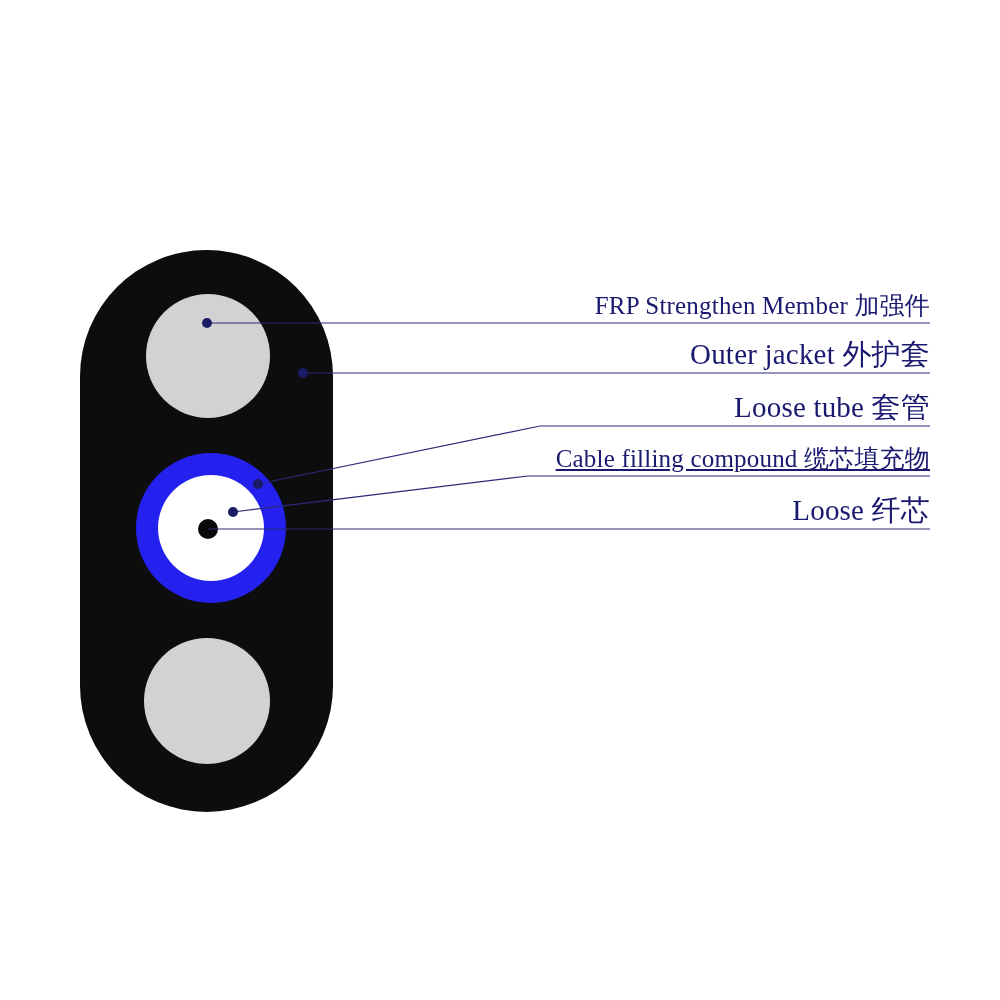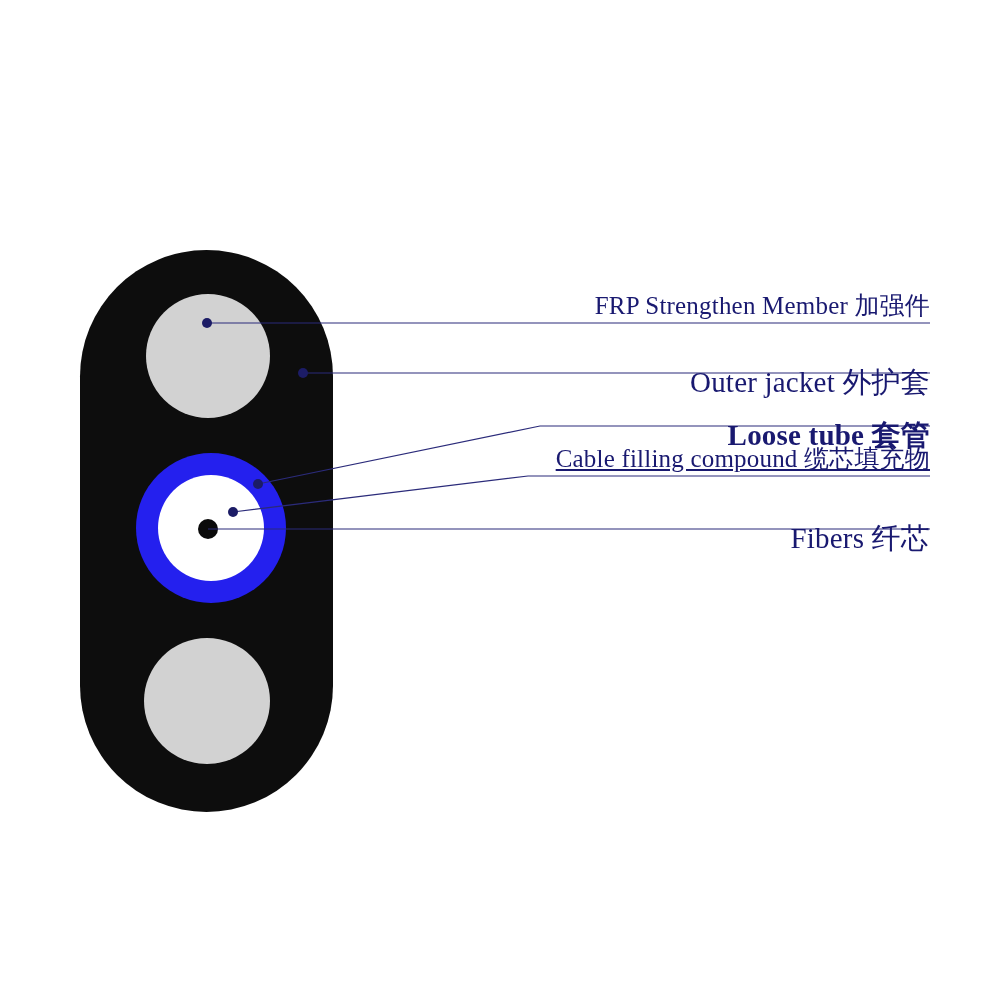--- a/index.html
+++ b/index.html
@@ -23,24 +23,24 @@
   .label {
     position: absolute;
     right: 70px;
     color: #191970;
     white-space: nowrap;
     text-align: center;
     line-height: 1.15;
     letter-spacing: 0.2px;
   }
   .label-sm { font-size: 25px; }
-  .label-lg { font-size: 29px; margin-top: 28px; }
+  .label-lg { font-size: 29px; }
   .lbl-frp    { top: 292px; }
   .lbl-outer  { top: 338px; }
-  .lbl-loose  { top: 391px; font-weight: bold; }
+  .lbl-loose  { top: 391px; }
   .lbl-fill   { top: 445px; text-decoration: underline; }
   .lbl-fibers { top: 494px; }
 </style>
 </head>
 <body>
 
 <div class="canvas">
 
   <svg class="diagram" width="1000" height="1000" viewBox="0 0 1000 1000">
 
@@ -70,15 +70,15 @@
   </svg>
 
   <div class="label label-sm lbl-frp">FRP Strengthen Member 加强件</div>
 
   <div class="label label-lg lbl-outer">Outer jacket 外护套</div>
 
   <div class="label label-lg lbl-loose">Loose tube 套管</div>
 
   <div class="label label-sm lbl-fill">Cable filling compound 缆芯填充物</div>
 
-  <div class="label label-lg lbl-fibers">Fibers 纤芯</div>
+  <div class="label label-lg lbl-fibers">Loose 纤芯</div>
 
 </div>
 
 </body></html>

